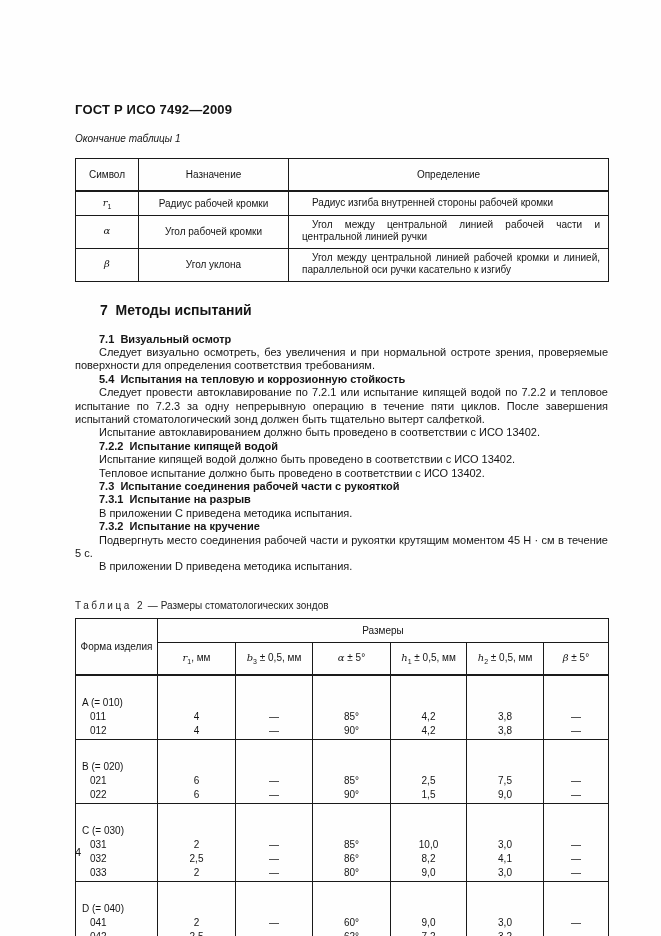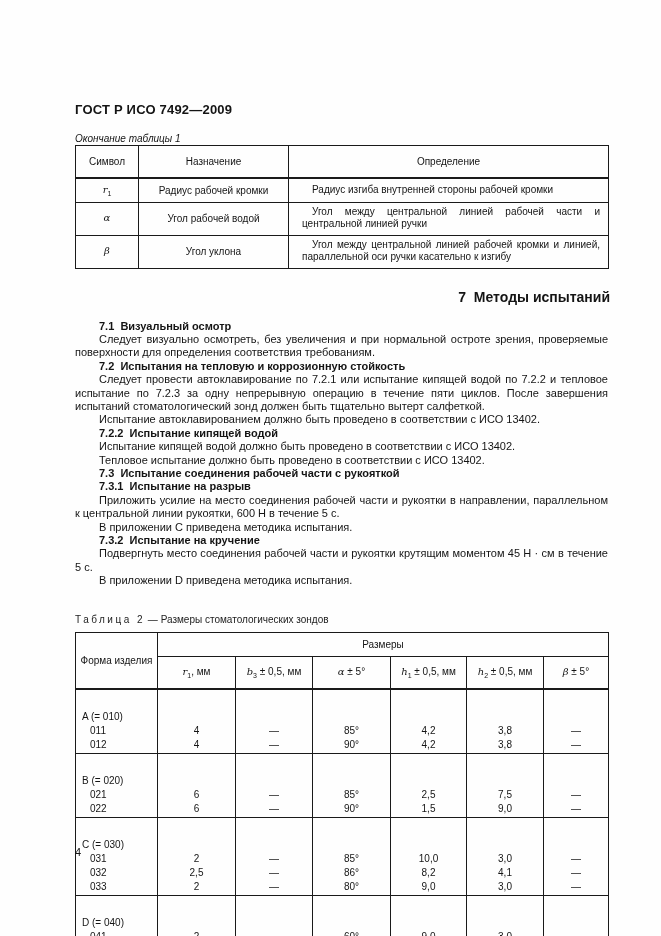--- a/index.html
+++ b/index.html
@@ -16,31 +16,31 @@
     padding:58px 51px 0 75px;
     background:#fefefe;
   }
   .doc-title { font-size:13px; font-weight:bold; letter-spacing:0.2px;margin-top:44px; }
   .t1-caption { font-style:italic; font-size:10px; margin-top:16px; }
 
   table { border-collapse:collapse; table-layout:fixed; }
   th, td { border:1px solid #1a1a1a; font-size:10px; font-weight:normal; vertical-align:middle; }
 
   
-  #table1 { width:533px; margin-top:1px; }
+  #table1 { width:533px; margin-top:14px; }
   #table1 thead th { padding:10px 4px; text-align:center; border-bottom:2px solid #1a1a1a; }
   #table1 td.sym { text-align:center; padding:4px 2px; }
   #table1 td.purpose { text-align:center; padding:4px 6px; }
   #table1 td.def { text-align:justify; text-indent:10px; padding:3px 8px 4px 13px; line-height:12.5px; vertical-align:top; }
   #table1 tr.oneline td.def { padding-top:5px; padding-bottom:5px; }
   .math { font-family:"DejaVu Serif", serif; font-style:italic; }
   sub { font-size:7px; }
 
   
-  .section-title { font-size:14px; font-weight:bold; margin:20px 0 15px 25px; white-space:pre-wrap;text-align:right; }
+  .section-title { font-size:14px; font-weight:bold; margin:20px 0 15px 25px; white-space:pre-wrap; }
   .blk { width:533px; font-size:11px; line-height:13.4px; }
   .h { font-weight:bold; padding-left:24px; white-space:pre-wrap; }
   .p { text-indent:24px; text-align:justify; }
 
   
   .t2-caption { margin-top:26px; margin-bottom:7px; font-size:10px; color:#222; }
   .t2-caption .lbl { letter-spacing:2.5px; }
   #table2 { width:533px; }
   #table2 thead th { text-align:center; padding:6px 3px; }
   #table2 thead tr.sub th { border-bottom:2px solid #1a1a1a; padding:9px 2px; }
@@ -77,44 +77,43 @@
       </tr>
     </thead>
     <tbody>
       <tr class="oneline">
         <td class="sym"><span class="math">r</span><sub>1</sub></td>
         <td class="purpose">Радиус рабочей кромки</td>
         <td class="def">Радиус изгиба внутренней стороны рабочей кромки</td>
       </tr>
       <tr>
         <td class="sym"><span class="math">α</span><sub></sub></td>
-        <td class="purpose">Угол рабочей водой</td>
+        <td class="purpose">Угол рабочей кромки</td>
         <td class="def">Угол между центральной линией рабочей части и центральной линией ручки</td>
       </tr>
       <tr>
         <td class="sym"><span class="math">β</span><sub></sub></td>
         <td class="purpose">Угол уклона</td>
         <td class="def">Угол между центральной линией рабочей кромки и линией, параллельной оси ручки касательно к изгибу</td>
       </tr>
     </tbody>
   </table>
 
   <div class="section-title">7  Методы испытаний</div>
 
   <div class="blk h">7.1  Визуальный осмотр</div>
   <div class="blk p">Следует визуально осмотреть, без увеличения и при нормальной остроте зрения, проверяемые поверхности для определения соответствия требованиям.</div>
-  <div class="blk h">7.2  Испытания на тепловую и коррозионную стойкость</div>
+  <div class="blk h">5.4  Испытания на тепловую и коррозионную стойкость</div>
   <div class="blk p">Следует провести автоклавирование по 7.2.1 или испытание кипящей водой по 7.2.2 и тепловое испытание по 7.2.3 за одну непрерывную операцию в течение пяти циклов. После завершения испытаний стоматологический зонд должен быть тщательно вытерт салфеткой.</div>
   <div class="blk p">Испытание автоклавированием должно быть проведено в соответствии с ИСО 13402.</div>
   <div class="blk h">7.2.2  Испытание кипящей водой</div>
   <div class="blk p">Испытание кипящей водой должно быть проведено в соответствии с ИСО 13402.</div>
   <div class="blk p">Тепловое испытание должно быть проведено в соответствии с ИСО 13402.</div>
   <div class="blk h">7.3  Испытание соединения рабочей части с рукояткой</div>
   <div class="blk h">7.3.1  Испытание на разрыв</div>
-  <div class="blk p">Приложить усилие на место соединения рабочей части и рукоятки в направлении, параллельном к центральной линии рукоятки, 600 Н в течение 5 с.</div>
   <div class="blk p">В приложении С приведена методика испытания.</div>
   <div class="blk h">7.3.2  Испытание на кручение</div>
   <div class="blk p">Подвергнуть место соединения рабочей части и рукоятки крутящим моментом 45 Н · см в течение 5 с.</div>
   <div class="blk p">В приложении D приведена методика испытания.</div>
 
   <div class="t2-caption"><span class="lbl">Таблица 2</span><span> — </span><span>Размеры стоматологических зондов</span></div>
 
   <table id="table2">
     <colgroup>
       <col style="width:82px">

